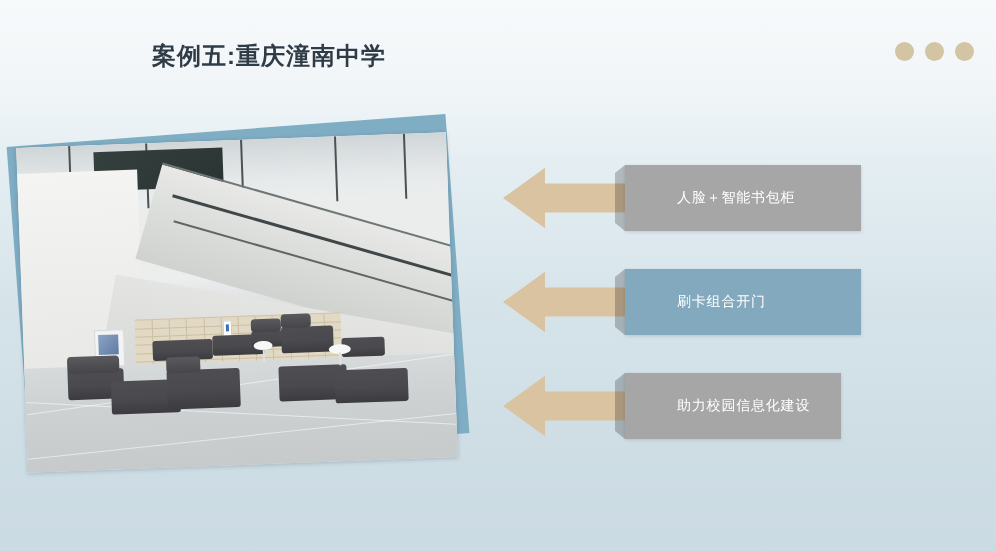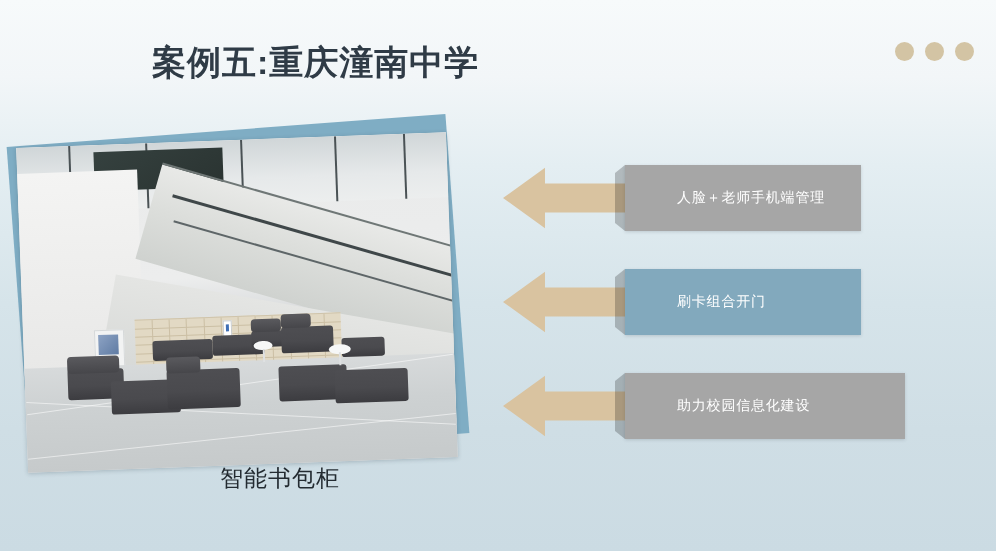--- a/index.html
+++ b/index.html
@@ -54,21 +54,21 @@
     white-space: nowrap;
     font-family: "DejaVu Sans Mono", "Liberation Mono", monospace;
     transform: scaleX(1.06);
   }
 
   
   #title {
     position: absolute;
     left: 152px;
     top: 40px;
-    font-size: 34px;
+    font-size: 24px;
     font-weight: bold;
     color: #2f3b46;
     letter-spacing: 1px;
     white-space: nowrap;
   }
 
   
   #dots {
     position: absolute;
     right: 22px;
@@ -272,21 +272,21 @@
     background: rgba(0,0,0,0.22);
     clip-path: polygon(0% 12%, 100% 0%, 100% 100%, 0% 88%);
   }
 
   
   #row1 { top: 165px; }
   #row1 .callout { left: 122px; width: 236px; background: #a6a6a6; }
   #row2 { top: 269px; }
   #row2 .callout { left: 122px; width: 236px; background: #82a9bd; }
   #row3 { top: 373px; }
-  #row3 .callout { left: 122px; width: 280px; background: #a6a6a6; }
+  #row3 .callout { left: 122px; width: 216px; background: #a6a6a6; }
 </style>
 </head>
 <body>
 
 <div id="slide">
 
 
   <div id="title">案例五:重庆潼南中学</div>
 
   <div id="dots">
@@ -359,26 +359,25 @@
         <div class="ph sofa" style="left:74%; top:62%; width:10%; height:6%;"></div>
 
         <div class="ph table" style="left:53.5%; top:62%; width:4.5%; height:3%;"></div>
         <div class="ph table-leg" style="left:55.5%; top:64.5%; height:4%;"></div>
         <div class="ph table" style="left:71%; top:64%; width:5%; height:3%;"></div>
         <div class="ph table-leg" style="left:73.3%; top:66.5%; height:4%;"></div>
       </div>
     </div>
   </div>
 
-  <div id="caption">智能书包柜</div>
 
   <div class="row" id="row1">
     <div class="arrow"></div>
     <div class="callout">
-      <span>人脸＋老师手机端管理</span>
+      <span>人脸＋智能书包柜</span>
     </div>
   </div>
 
   <div class="row" id="row2">
     <div class="arrow"></div>
     <div class="callout">
       <span>刷卡组合开门</span>
     </div>
   </div>
 

